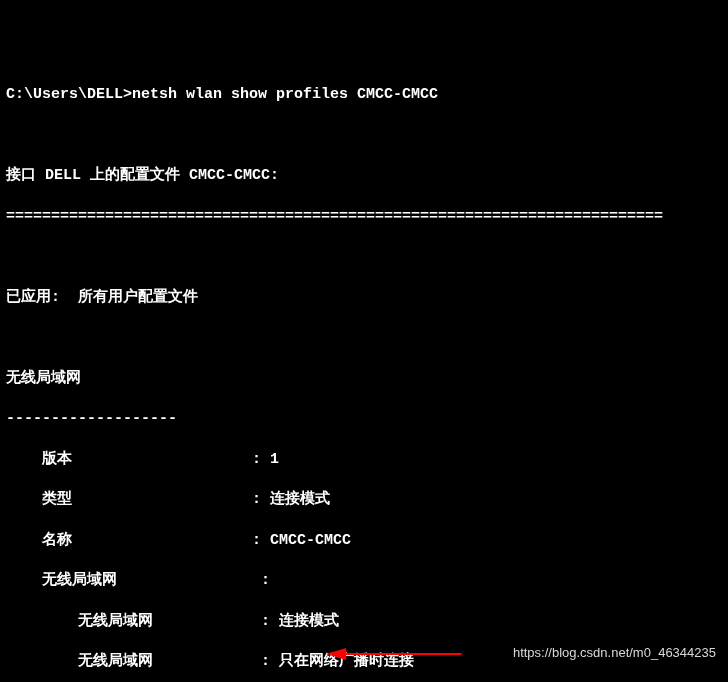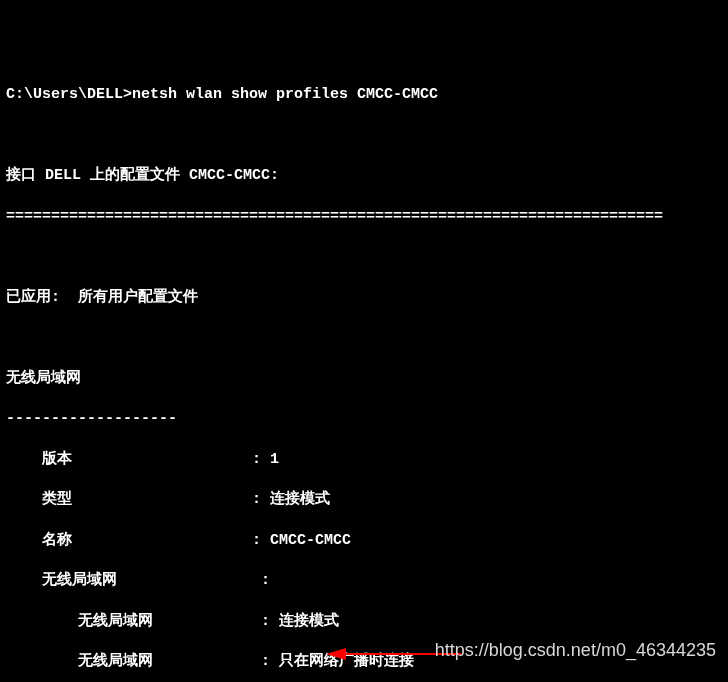--- a/index.html
+++ b/index.html
@@ -23,21 +23,21 @@
     .divider {
       letter-spacing: 0px;
       overflow: hidden;
     }
     .watermark {
       position: absolute;
       right: 12px;
       bottom: 20px;
       color: #d8d8d8;
       font-family: Arial, sans-serif;
-      font-size: 18px;
+      font-size: 13px;
     }
     .arrow {
       position: absolute;
       left: 326px;
       bottom: 18px;
       width: 140px;
       height: 20px;
     }
     .line {
       display: block;

